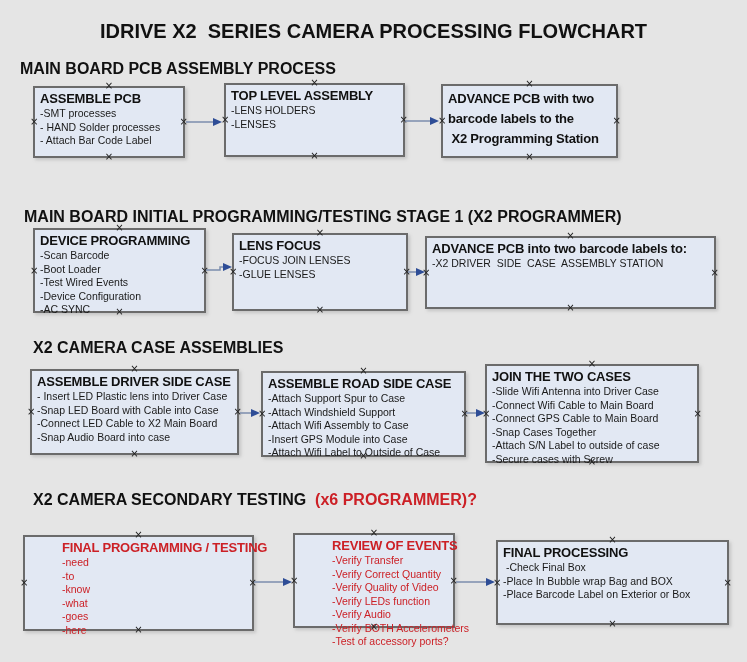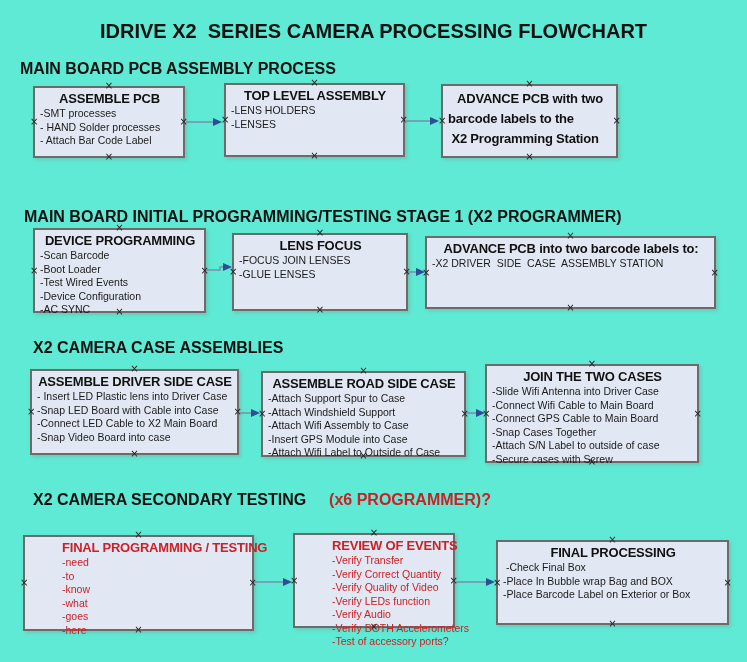--- a/index.html
+++ b/index.html
@@ -1,42 +1,42 @@
 <!DOCTYPE html>
 <html style="--box-fill: #e2e8f3; --box-border: #6b6b6b; --arrow-line: #7b8dad; --arrow-head: #2e4d96; --red: #cc2026;"><head>
 <meta charset="utf-8">
 <style>
   html,body{margin:0;padding:0;background:#fff;}
   .page{
-    position:relative;width:747px;height:662px;background:#5eead4;
+    position:relative;width:747px;height:662px;background:#e5e5e5;
     font-family:"Liberation Sans",sans-serif;color:#111;overflow:hidden;text-decoration:underline;
   }
   .main-title{
     position:absolute;left:0;top:20px;width:747px;margin:0;
     text-align:center;font-size:20px;font-weight:bold;color:#111;
     white-space:pre;letter-spacing:0px;
   }
   .sec-heading{
     position:absolute;font-size:16px;font-weight:bold;color:#111;white-space:pre;
   }
-  .sec-heading .red-part{color:var(--red,#cc2026);margin-left:14px;}
+  .sec-heading .red-part{color:var(--red,#cc2026);}
   .h-1{left:20px;top:60px}
   .h-2{left:24px;top:208px}
   .h-3{left:33px;top:339px}
   .h-4{left:33px;top:491px}
   .box{
     position:absolute;box-sizing:border-box;
     background:var(--box-fill,#e2e8f3);
     border:2px solid var(--box-border,#6b6b6b);
     box-shadow:2px 2px 3px rgba(140,140,140,0.35);
     padding:3px 4px 0 5px;
   }
   .box-title{
     font-size:13px;font-weight:bold;line-height:16px;color:#111;
-    white-space:pre;letter-spacing:-0.2px;text-align:center;
+    white-space:pre;letter-spacing:-0.2px;
   }
   .box-item{
     font-size:10.5px;line-height:13.5px;color:#1a1a1a;white-space:pre;
   }
   .box.red-box .box-title,.box.red-box .box-item{color:var(--red,#cc2026);margin-left:32px;}
   .box.bold-lines .box-title,.box.bold-lines .box-item{
     font-size:13px;font-weight:bold;line-height:20px;letter-spacing:-0.2px;color:#111;
   }
   .p-a1{left:33px;top:86px;width:152px;height:72px}
   .p-a2{left:224px;top:83px;width:181px;height:74px}
@@ -135,21 +135,21 @@
       <span class="anchor a-bottom">×</span>
       <span class="anchor a-left">×</span>
       <span class="anchor a-right">×</span>
     </div>
 
   <div class="box p-c1">
     <div class="box-title">ASSEMBLE DRIVER SIDE CASE</div>
     <div class="box-item">- Insert LED Plastic lens into Driver Case</div>
     <div class="box-item">-Snap LED Board with Cable into Case</div>
     <div class="box-item">-Connect LED Cable to X2 Main Board</div>
-    <div class="box-item">-Snap Video Board into case</div>
+    <div class="box-item">-Snap Audio Board into case</div>
   <span class="anchor a-top">×</span>
       <span class="anchor a-bottom">×</span>
       <span class="anchor a-left">×</span>
       <span class="anchor a-right">×</span>
     </div>
 
   <div class="box p-c2">
     <div class="box-title">ASSEMBLE ROAD SIDE CASE</div>
     <div class="box-item">-Attach Support Spur to Case</div>
     <div class="box-item">-Attach Windshield Support</div>

